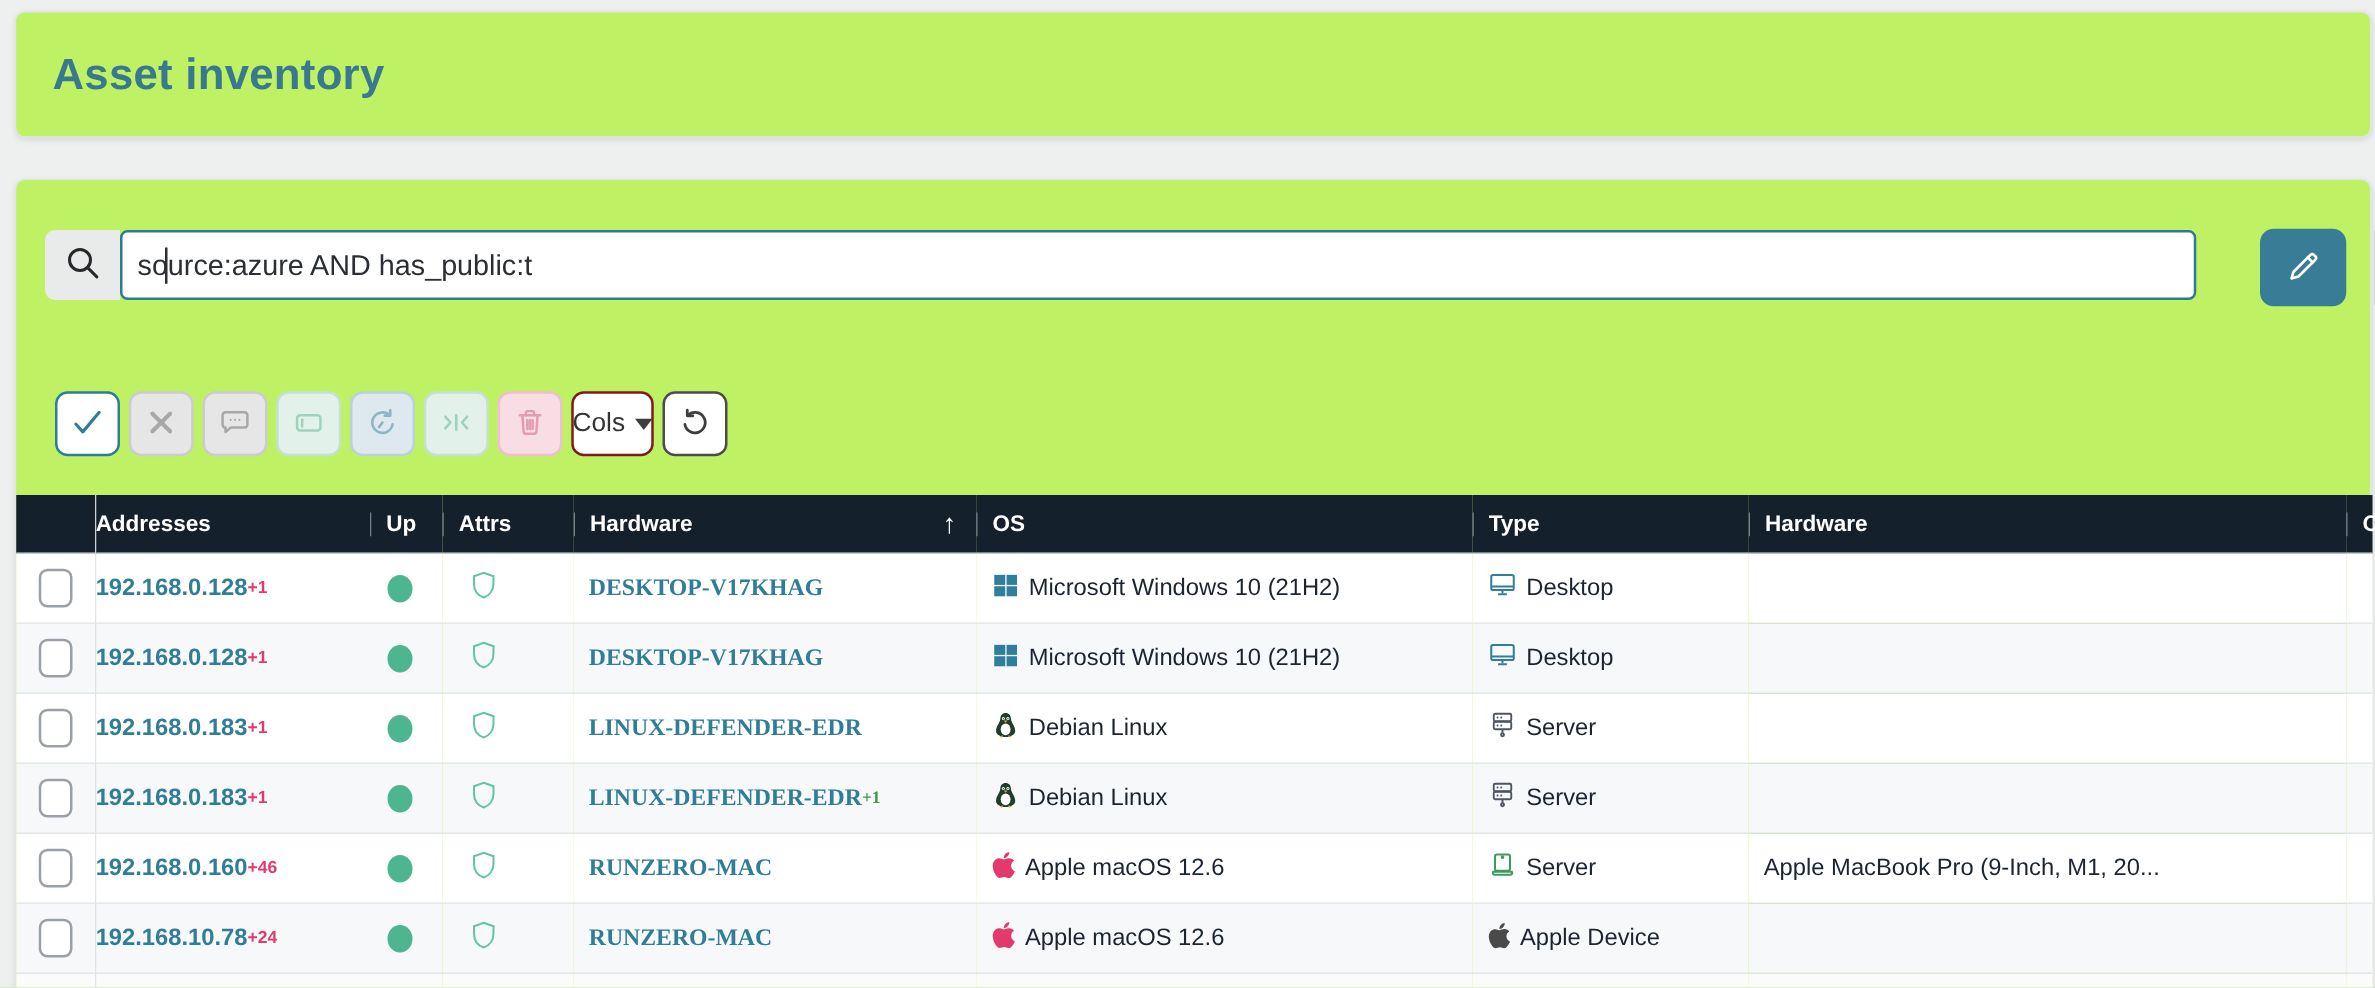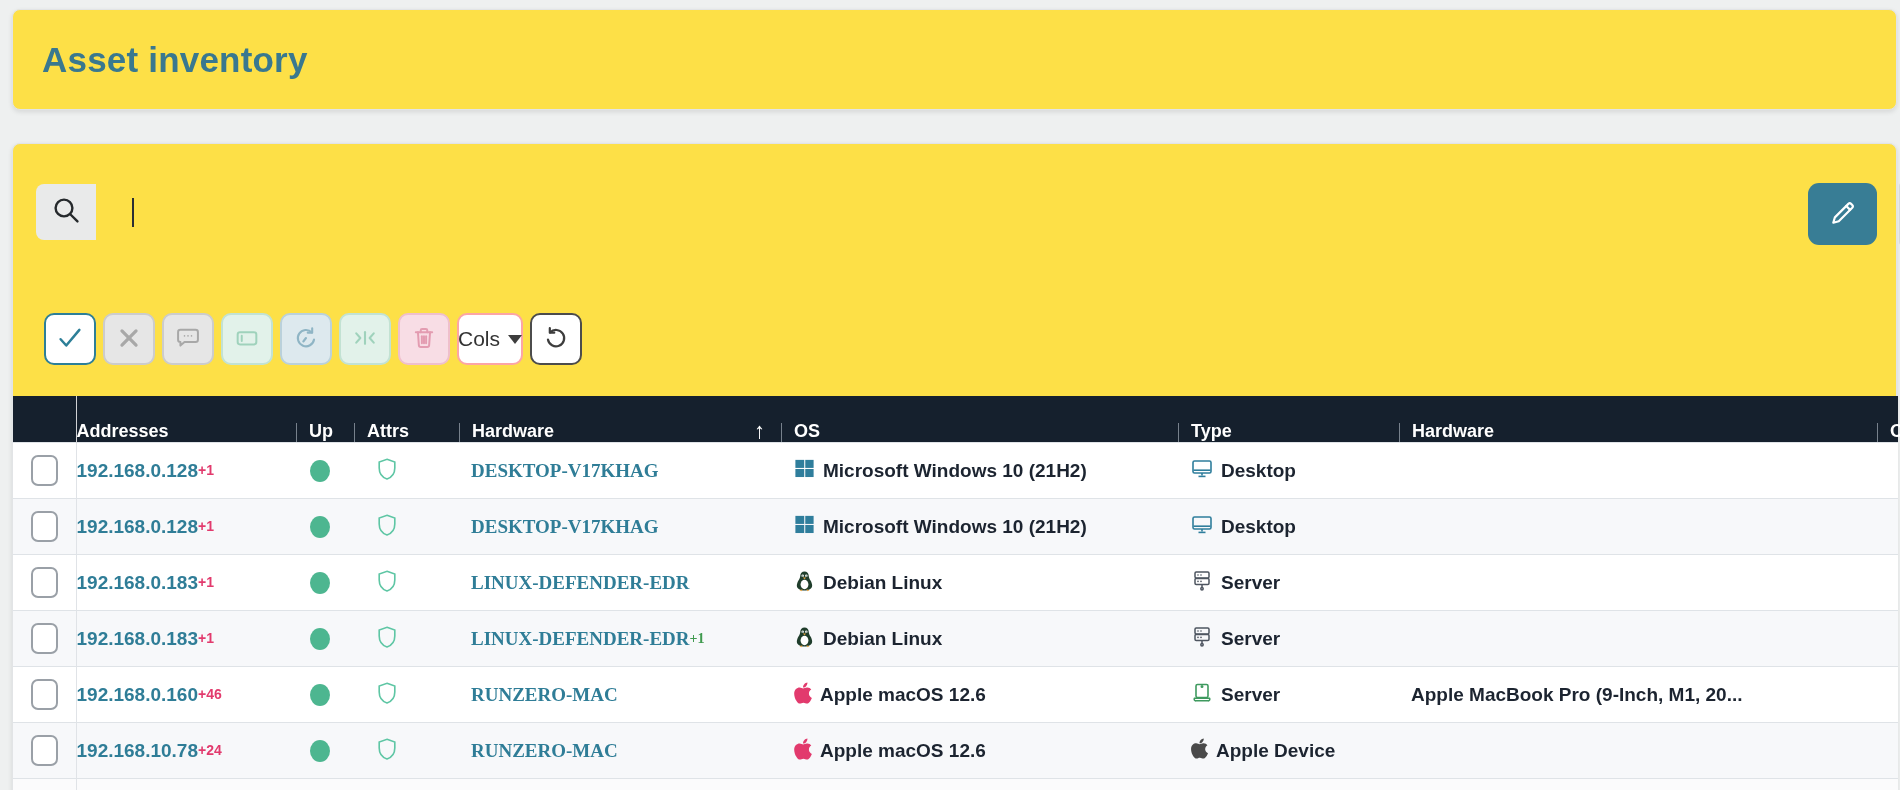--- a/index.html
+++ b/index.html
@@ -3,21 +3,21 @@
 <meta charset="utf-8">
 <style>
   * { box-sizing: border-box; margin: 0; padding: 0; }
   html, body { width: 1900px; height: 790px; overflow: hidden; }
   body {
     background: #eef0f0;
     font-family: "Liberation Sans", sans-serif;
     color: #1c2430;
   }
   .card {
-    background: #fde047;
+    background: #bef264;
     border: 1px solid #e2e4e6;
     border-radius: 8px;
     box-shadow: 0 2px 5px rgba(0,0,0,.10);
     margin-left: 12px;
     width: 1885px;
   }
   
   .title-card { margin-top: 9px; height: 101px; display: flex; align-items: center; }
   .page-title {
     color: #39788f; font-size: 35px; font-weight: 700;
@@ -59,50 +59,50 @@
     display: flex; align-items: center; justify-content: center;
     background: #fff; cursor: pointer; padding: 0;
   }
   .tbtn.b-check  { border-color: #2d7f98; color: #2d7f98; }
   .tbtn.b-gray   { background: #e6e6e6; border-color: #cccccc; color: #a8a8a8; cursor: default; }
   .tbtn.b-mint   { background: #e2f2ea; border-color: #c2e2d3; color: #9fd2bc; cursor: default; }
   .tbtn.b-blue   { background: #dde9ee; border-color: #bad1db; color: #8fb5c5; cursor: default; }
   .tbtn.b-pink   { background: #f8dde5; border-color: #efbfcc; color: #e39cb1; cursor: default; }
   .tbtn.b-dark   { border-color: #4c4c4c; color: #3d3d3d; }
   .cols-btn {
-    width: 66px; height: 52px; border: 2px solid #fca5a5; border-radius: 10px;
+    width: 66px; height: 52px; border: 2px solid #7f1d1d; border-radius: 10px;
     background: #fff; color: #333; font-family: "Liberation Sans", sans-serif;
     font-size: 21px; display: flex; align-items: center; justify-content: center;
     gap: 8px; cursor: pointer;
   }
   .cols-caret {
     width: 0; height: 0; border-left: 7px solid transparent;
     border-right: 7px solid transparent; border-top: 9px solid #3d3d3d;
   }
   
   table { border-collapse: collapse; table-layout: fixed; width: 1885px; margin-top: 31px; }
   thead tr { background: #15202d; height: 46px; }
   th { color: #fff; font-size: 18px; font-weight: 700; text-align: left; padding: 0; cursor: pointer; }
-  .th-inner { display: flex; align-items: flex-end; height: 46px; }
+  .th-inner { display: flex; align-items: center; height: 46px; }
   .vsep { width: 1px; height: 19px; background: #77818c; margin-right: 12px; flex: none; }
   th.cb-col { border-right: 1px solid rgba(255,255,255,.8); cursor: default; }
   .sort-arrow { margin-left: auto; margin-right: 16px; font-weight: 400; font-size: 22px; line-height: 1; }
   tbody tr { height: 56px; background: #fff; }
   tbody tr:nth-child(even) { background: #f7f8fa; }
   tbody td { border-top: 1px solid #dfe3e7; padding: 0; vertical-align: middle; }
   td.cb-col { border-right: 1px solid #e0e3e7; }
   .cbx {
     width: 27px; height: 31px; border: 2.5px solid #9aa0a7; border-radius: 7px;
     background: #fff; display: block; margin: 0 auto; cursor: pointer;
   }
   .ip { color: #2f7d97; font-weight: 700; font-size: 19px; padding-left: 0; cursor: pointer; text-decoration: none; display: inline-block; }
   .plus { color: #e23a6d; font-weight: 700; font-size: 14px; vertical-align: 2px; cursor: pointer; }
   .plus.green { color: #3f9a4e; }
   .hostname { color: #2f7d97; font-weight: 700; font-size: 19px; padding-left: 12px; cursor: pointer; display: inline-block; font-family: Liberation Serif, serif; }
-  .celltext { font-weight: 700; font-size: 19px; color: #1c2430; }
+  .celltext { font-weight: 400; font-size: 19px; color: #1c2430; }
   .icon-cell { display: flex; align-items: center; gap: 7px; padding-left: 12px; }
   .up-dot { width: 20px; height: 22px; border-radius: 50%; background: #4db690; margin-left: 14px; }
   .shield-wrap { margin-left: 20px; display: inline-flex; }
   .hw-cell { padding-left: 12px; white-space: nowrap; overflow: hidden; }
   tr.partial-row { height: 14px; background: #fbfbfc; }
   svg { flex: none; }
 </style>
 </head>
 <body>
 
@@ -114,20 +114,21 @@
 
   <div class="search-row">
     <div class="search-iconbox">
       <span>
         <svg width="32" height="32" viewBox="0 0 24 24">
             <circle cx="10.5" cy="10.5" r="6.3" fill="none" stroke="#25292c" stroke-width="1.8"></circle>
             <line x1="15.2" y1="15.2" x2="20.6" y2="20.6" stroke="#25292c" stroke-width="1.8" stroke-linecap="round"></line>
           </svg>
       </span>
     </div>
+    <input class="search-input" type="text" value="source:azure AND has_public:t" style="">
     <div class="caret"></div>
     <button class="edit-btn">
       <span>
         <svg width="30" height="30" viewBox="0 0 24 24" fill="none" stroke="#fff" stroke-width="1.7" stroke-linejoin="round" stroke-linecap="round">
             <path d="M4.2 19.8 l1.3-4.3 L16.3 4.7 a1.6 1.6 0 0 1 2.2 0 l.9.9 a1.6 1.6 0 0 1 0 2.2 L8.6 18.6 Z"></path>
             <line x1="14.6" y1="6.4" x2="17.7" y2="9.5"></line>
           </svg>
       </span>
     </button>
     <div class="partial-btn"></div>

